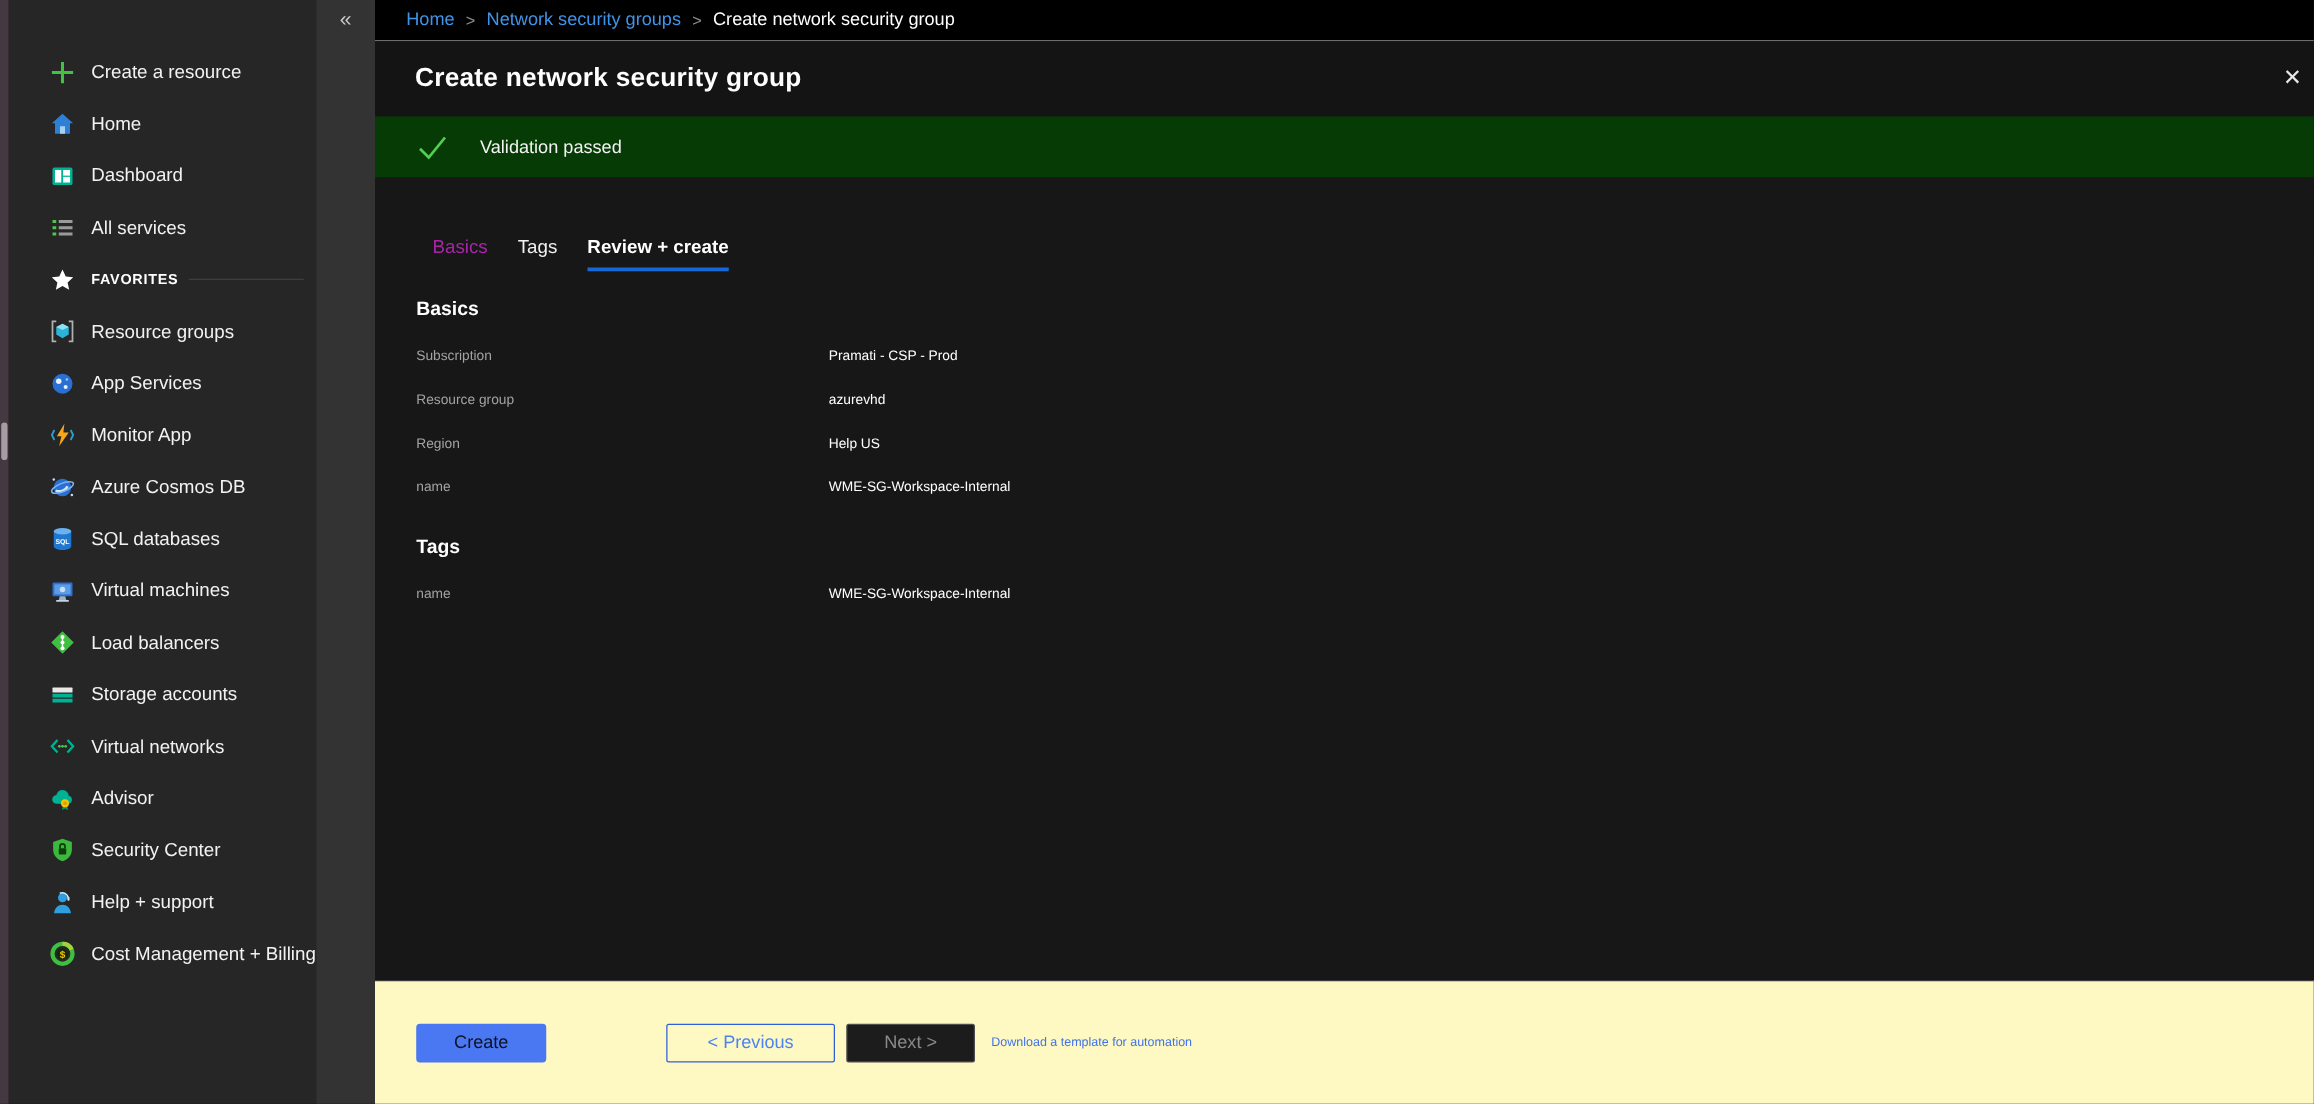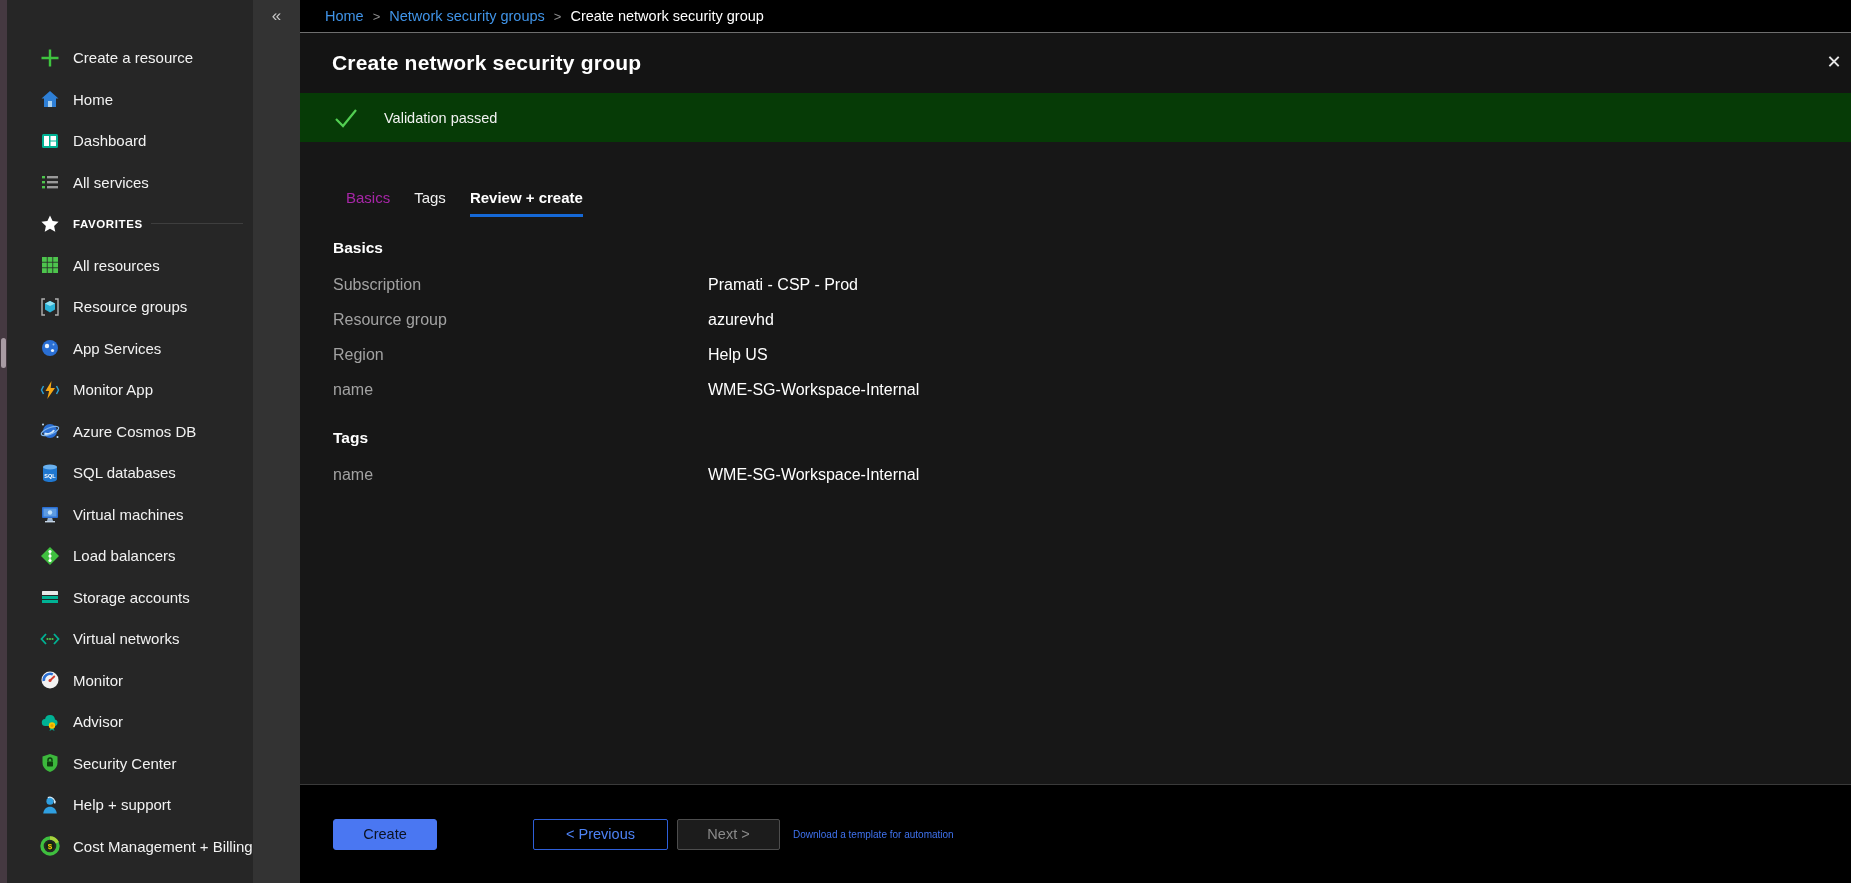--- a/index.html
+++ b/index.html
@@ -49,25 +49,25 @@
 
   .content { height:642px; position:relative; background:#171717; }
   .tabs { display:flex; gap:24px; padding:47px 0 0 46px; }
   .tab { font-size:15px; padding-bottom:11px; cursor:pointer; }
   .tab.visited { color:#a726a7; }
   .tab.default { color:#f0f0f0; }
   .tab.active { color:#fff; font-weight:bold; border-bottom:3px solid #1568d6; padding-bottom:8px; }
 
   .review { padding-left:33px; }
   .review-heading { margin:22px 0 10px; font-size:15.5px; font-weight:bold; color:#fff; }
-  .review-row { height:35px; display:flex; align-items:center; font-size:16px;gap:45px; }
+  .review-row { height:35px; display:flex; align-items:center; font-size:11px; }
   .review-label { flex:0 0 330px; color:#a2a2a2; }
   .review-value { color:#ffffff; }
 
-  .footer { height:99px; border-top:1px solid #3a3a3a; background:#000000; display:flex; align-items:center; padding-left:33px; }
+  .footer { height:99px; border-top:1px solid #3a3a3a; background:#fef9c3; display:flex; align-items:center; padding-left:33px; }
   .footer button { font-family:"Liberation Sans", sans-serif; font-size:14.5px; height:31px; cursor:pointer; }
   .btn-create { width:104px; background:#4a77f2; color:#0c1222; border:1px solid #4a77f2; border-radius:3px; }
   .btn-previous { width:135px; margin-left:96px; background:transparent; color:#4d82f5; border:1px solid #2e5fd9; border-radius:2px; }
   .btn-next { width:103px; margin-left:9px; background:#1c1c1c; color:#8a8a8a; border:1px solid #4d4d4d; border-radius:2px; cursor:default; }
   .automation-link { margin-left:13px; color:#3f72ee; font-size:10px; text-decoration:none; cursor:pointer; }
 </style>
 </head>
 <body>
 
 <div class="app">
@@ -123,38 +123,20 @@
           <svg viewBox="0 0 20 20">
             <path d="M10 1.5l2.6 5.6 6 .7-4.5 4.1 1.2 5.9-5.3-3-5.3 3 1.2-5.9L1.4 7.8l6-.7z" fill="#ffffff"></path>
           </svg>
         </span>
         <span class="lbl">FAVORITES</span>
         <span class="sect-line"></span>
       </div>
       <div class="side-item">
         <span class="ic">
           <svg viewBox="0 0 20 20">
-            <g fill="#4dc44d">
-              <rect x="2" y="2" width="4.8" height="4.8"></rect>
-              <rect x="7.6" y="2" width="4.8" height="4.8"></rect>
-              <rect x="13.2" y="2" width="4.8" height="4.8"></rect>
-              <rect x="2" y="7.6" width="4.8" height="4.8"></rect>
-              <rect x="7.6" y="7.6" width="4.8" height="4.8"></rect>
-              <rect x="13.2" y="7.6" width="4.8" height="4.8"></rect>
-              <rect x="2" y="13.2" width="4.8" height="4.8"></rect>
-              <rect x="7.6" y="13.2" width="4.8" height="4.8"></rect>
-              <rect x="13.2" y="13.2" width="4.8" height="4.8"></rect>
-            </g>
-          </svg>
-        </span>
-        <span class="lbl">All resources</span>
-      </div>
-      <div class="side-item">
-        <span class="ic">
-          <svg viewBox="0 0 20 20">
             <path d="M5 2H2v16h3" stroke="#b0b0b0" stroke-width="1.4" fill="none"></path>
             <path d="M15 2h3v16h-3" stroke="#b0b0b0" stroke-width="1.4" fill="none"></path>
             <path d="M10 4l5 2.5v6L10 15.5 5 12.5v-6z" fill="#2bb3d8"></path>
             <path d="M10 4l5 2.5L10 9 5 6.5z" fill="#8fe0f2"></path>
           </svg>
         </span>
         <span class="lbl">Resource groups</span>
       </div>
       <div class="side-item">
         <span class="ic">
@@ -237,31 +219,20 @@
         <span class="ic">
           <svg viewBox="0 0 20 20">
             <path d="M6 5l-4.5 5L6 15" stroke="#00b294" stroke-width="1.8" fill="none"></path>
             <path d="M14 5l4.5 5L14 15" stroke="#00b294" stroke-width="1.8" fill="none"></path>
             <circle cx="7.5" cy="10" r="1.1" fill="#4dc44d"></circle>
             <circle cx="10" cy="10" r="1.1" fill="#4dc44d"></circle>
             <circle cx="12.5" cy="10" r="1.1" fill="#4dc44d"></circle>
           </svg>
         </span>
         <span class="lbl">Virtual networks</span>
-      </div>
-      <div class="side-item">
-        <span class="ic">
-          <svg viewBox="0 0 20 20">
-            <circle cx="10" cy="10" r="8.5" fill="#f2f2f2"></circle>
-            <path d="M3.8 11a6.4 6.4 0 0 1 9-6.6" fill="none" stroke="#2a6fd4" stroke-width="2.6"></path>
-            <path d="M10 10.5L14.8 6" stroke="#d23a2e" stroke-width="1.8"></path>
-            <circle cx="10" cy="10.5" r="1.5" fill="#d23a2e"></circle>
-          </svg>
-        </span>
-        <span class="lbl">Monitor</span>
       </div>
       <div class="side-item">
         <span class="ic">
           <svg viewBox="0 0 20 20">
             <path d="M5.5 14a3.5 3.5 0 0 1-.4-7A5 5 0 0 1 15 7.5 3.3 3.3 0 0 1 14.5 14z" fill="#00b294"></path>
             <path d="M10.5 15.5l-1 3.5 2.5-1.2 2.5 1.2-1-3.5z" fill="#009e84"></path>
             <circle cx="12" cy="13.5" r="3.2" fill="#f7c600"></circle>
             <circle cx="12" cy="13.5" r="1.5" fill="#e09e00"></circle>
           </svg>
         </span>

